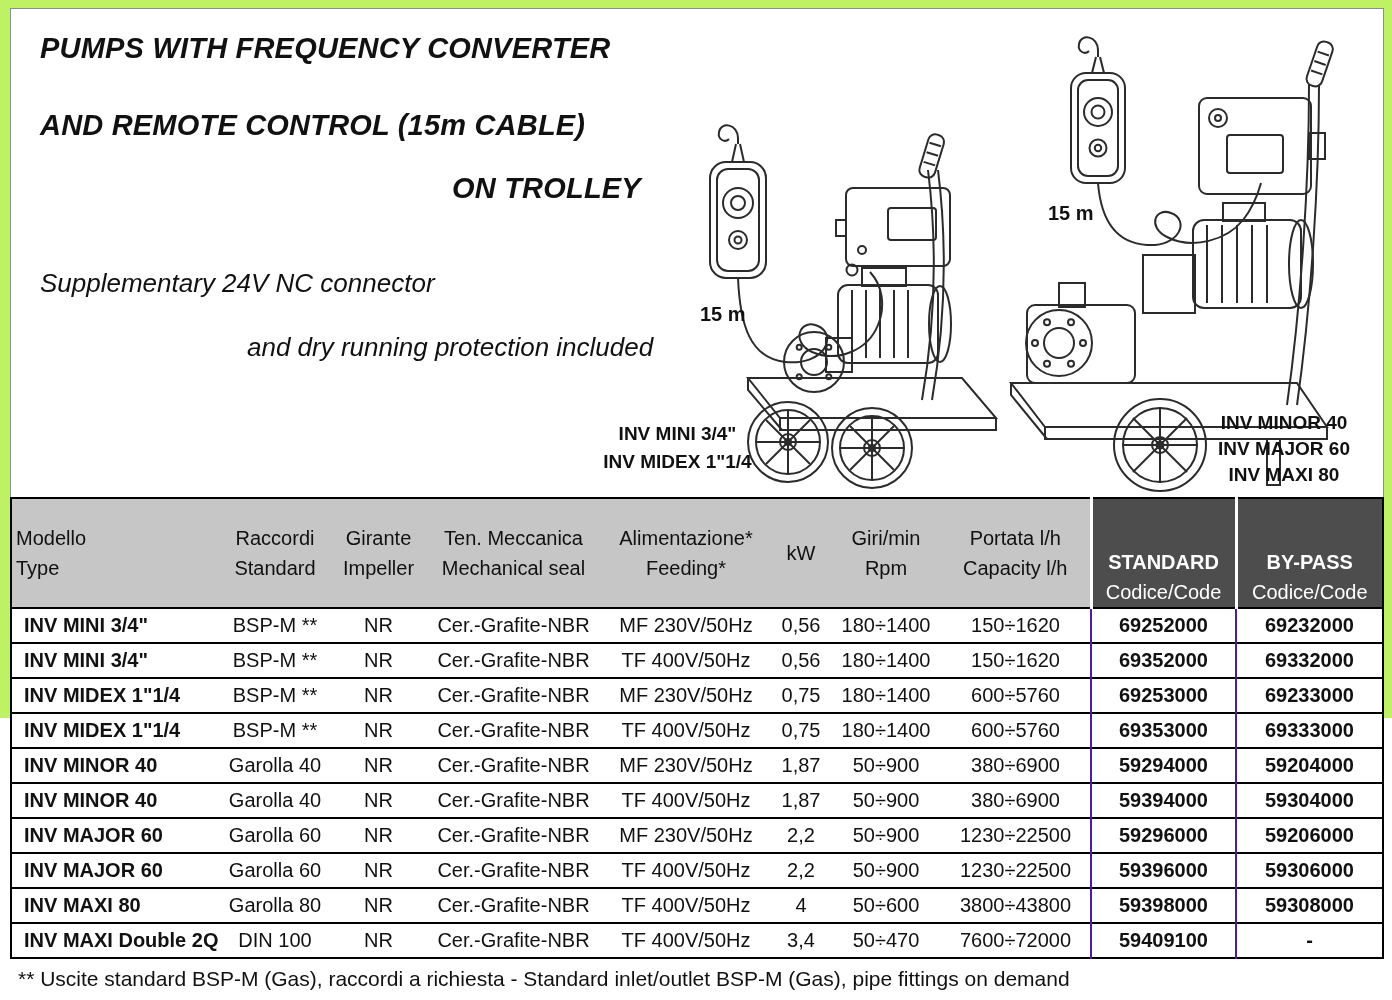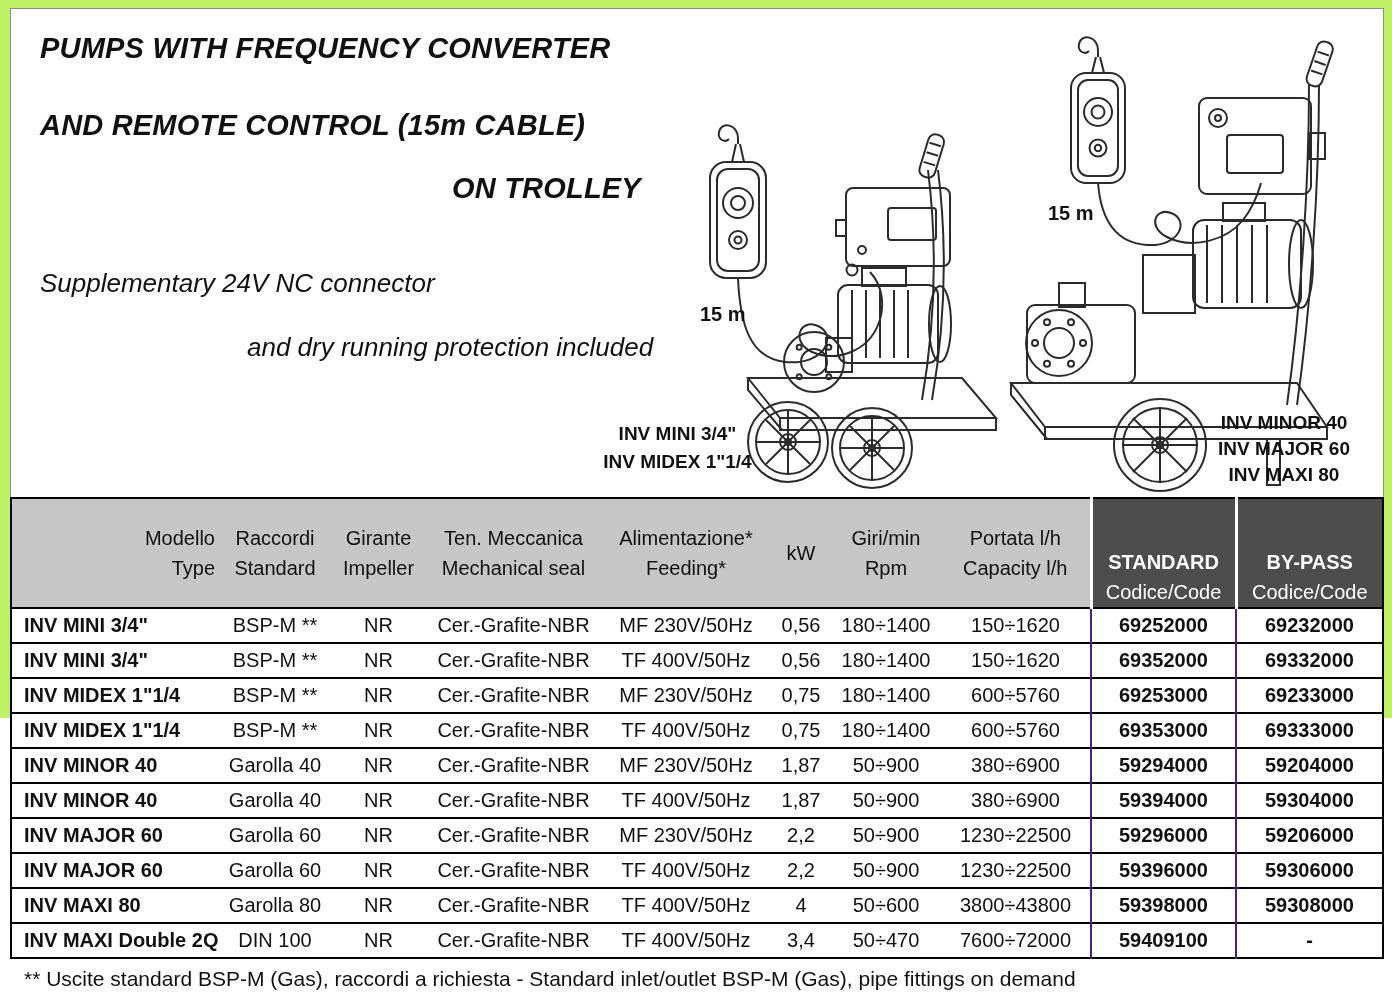--- a/index.html
+++ b/index.html
@@ -38,33 +38,33 @@
   .spec col:nth-child(1){width:208px} .spec col:nth-child(2){width:112px}
   .spec col:nth-child(3){width:95px}  .spec col:nth-child(4){width:175px}
   .spec col:nth-child(5){width:170px} .spec col:nth-child(6){width:60px}
   .spec col:nth-child(7){width:110px} .spec col:nth-child(8){width:150px}
   .spec col:nth-child(9){width:145px} .spec col:nth-child(10){width:147px}
 
   .spec thead th { background:var(--header-gray,#c6c6c6); font-weight:normal;
                    height:72px; vertical-align:middle; text-align:center;
                    border-bottom:2px solid #000; padding:0 4px; }
   .spec thead th div { line-height:30px; white-space:nowrap; }
-  .spec thead th:first-child { text-align:right; padding-left:12px; }
+  .spec thead th:first-child { text-align:left; padding-left:4px; }
   .spec thead th.dark { background:var(--header-dark,#4d4d4d); color:#fff;
                         border-left:3px solid #fff; }
   .spec thead th.dark div:first-child { font-weight:bold;margin-top:48px; }
 
   .spec td { height:35px; border-top:2px solid #000; text-align:center;
              vertical-align:middle; padding:0 4px; white-space:nowrap; overflow:hidden; }
   .spec td:first-child { text-align:left; font-weight:bold; padding-left:12px; }
   .spec td:nth-child(9), .spec td:nth-child(10) { border-left:2px solid #4c1d95;font-weight:bold; }
 
   .footnote { font-size:21px; white-space:nowrap; }
   .footnote-1 { left:14px; top:936px; }
-  .footnote-2 { left:24px; top:967px; }
+  .footnote-2 { left:18px; top:967px; }
 </style>
 </head>
 <body>
 
 <div class="page">
   <div class="frame"></div>
 
   <div class="abs title title-1">PUMPS WITH FREQUENCY CONVERTER</div>
   <div class="abs title title-2">AND REMOTE CONTROL (15m CABLE)</div>
   <div class="abs title title-3">ON TROLLEY</div>

